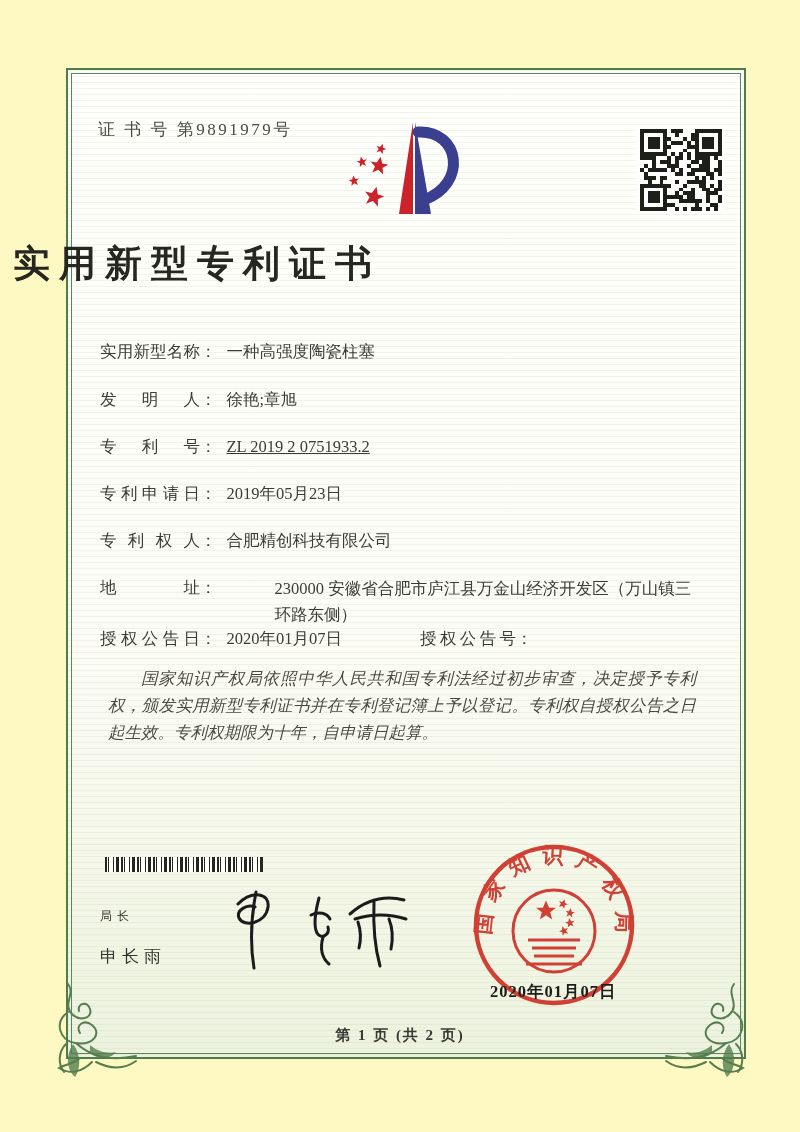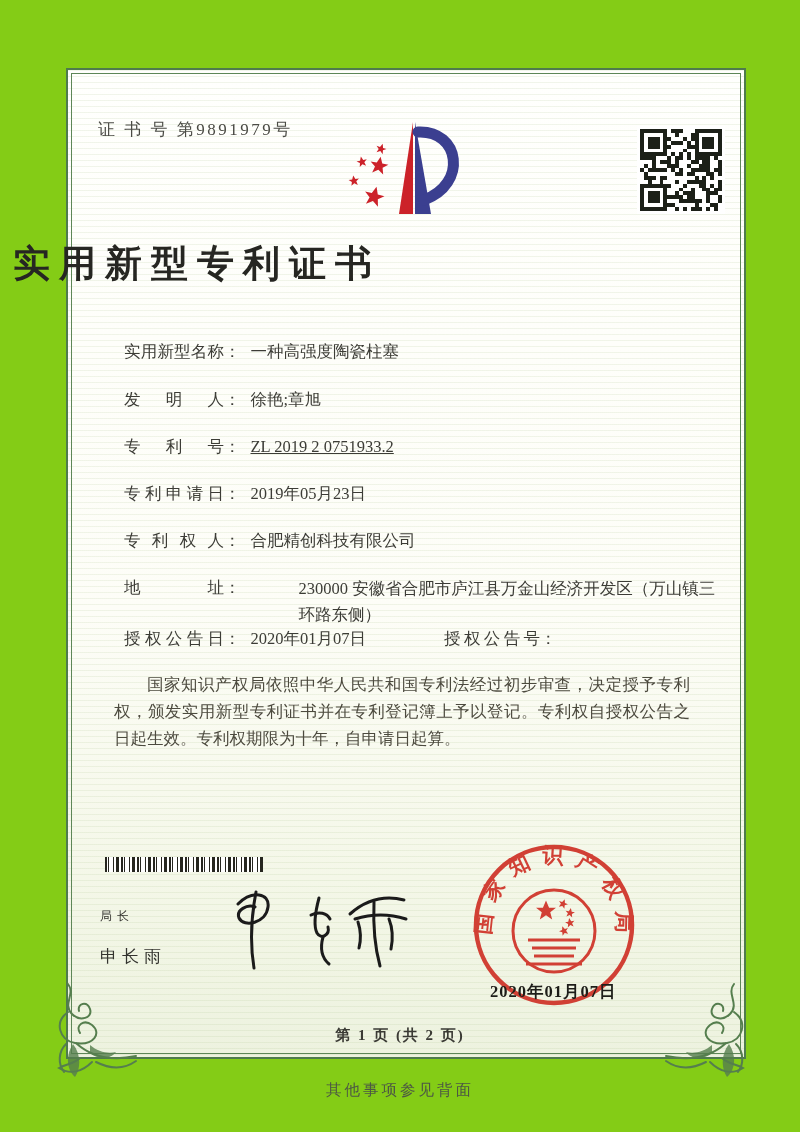--- a/index.html
+++ b/index.html
@@ -1,46 +1,46 @@
 <!DOCTYPE html>
 <html><head>
 <meta charset="utf-8">
 <style>
   * { margin:0; padding:0; box-sizing:border-box; }
   html,body { background:#ffffff; }
   body { width:800px; height:1132px; font-family:"Liberation Serif","DejaVu Serif",serif; }
-  .page { position:relative; width:800px; height:1132px; background:#84cc16; overflow:hidden; }
+  .page { position:relative; width:800px; height:1132px; background:#fef9c3; overflow:hidden; }
 
   
   .frame { position:absolute; left:66px; top:68px; width:680px; height:991px;
     border:2px solid #4f7b4d;
     background:
       repeating-linear-gradient(to bottom, rgba(168,193,138,.16) 0 1px, rgba(255,255,255,0) 1px 6px),
       linear-gradient(to bottom, #fffffd 0%, #fdfdf7 55%, #f4f7e8 82%, #edf2df 100%);
   }
   .frame::before { content:""; position:absolute; inset:3px; border:1px solid #5d8657; pointer-events:none; }
 
   .abs { position:absolute; }
   .cert-no { left:98px; top:118px; font-size:17px; letter-spacing:2.5px; color:#4b4b45; }
 
   .title { left:0; top:239px; width:800px; text-align:left; font-size:37px; font-weight:600;
     letter-spacing:9px; color:#262622;margin-left:13px; }
 
   .fields { left:100px; top:332px; width:612px; font-size:16.5px; color:#3c3c36; }
   .row { position:absolute; left:0; display:flex; align-items:flex-start; line-height:24px; }
-  .lab { display:inline-block; width:100px; text-align:justify; text-align-last:justify; white-space:nowrap;margin-left:24px; }
+  .lab { display:inline-block; width:100px; text-align:justify; text-align-last:justify; white-space:nowrap; }
   .colon { display:inline-block; margin-right:10px; }
   .val { display:inline-block; }
   .val-num { font-family:"Liberation Serif","DejaVu Serif",serif;text-decoration:underline; }
   .addr { width:430px; line-height:26px;margin-left:48px; }
   .grant2 { position:absolute; left:320px; top:0; display:flex; }
 
   .body-text { left:100px; top:657px; width:604px; font-size:16.5px; line-height:27px;
     color:#4c4a3e; text-align:justify; }
-  .body-text p { text-indent:2em; margin:14px; }
+  .body-text p { text-indent:2em; margin:8px;font-style:italic; }
 
   .barcode { left:105px; top:857px; width:158px; height:15px;
     background:repeating-linear-gradient(90deg,#26261f 0 2px,#fff 2px 3px,#26261f 3px 4px,#fff 4px 8px,#26261f 8px 9px,#fff 9px 11px,#26261f 11px 14px,#fff 14px 16px); }
 
   .signer-title { left:100px; top:908px; font-size:12px; letter-spacing:5px; color:#33332e; }
   .signer-name  { left:100px; top:945px; font-size:17px; letter-spacing:5px; color:#33332e; }
 
   .signature { left:222px; top:874px; }
   .seal { left:466px; top:843px; opacity:.95; }
   .seal-date { left:490px; top:981px; font-size:16.5px; font-weight:700; letter-spacing:1px; color:#1d1d19; z-index:5; }
@@ -644,15 +644,14 @@
     <g stroke="#d0372c" fill="none" stroke-width="3">
       <path d="M62,97 L114,97"></path>
       <path d="M66,105 L110,105"></path>
       <path d="M68,113 L108,113"></path>
       <path d="M60,121 L116,121"></path>
     </g>
   </svg>
   <div class="abs seal-date">2020年01月07日</div>
 
   <div class="abs page-indicator">第 1 页 (共 2 页)</div>
-  <div class="abs footer-note">其他事项参见背面</div>
 
 </div>
 
 </body></html>

